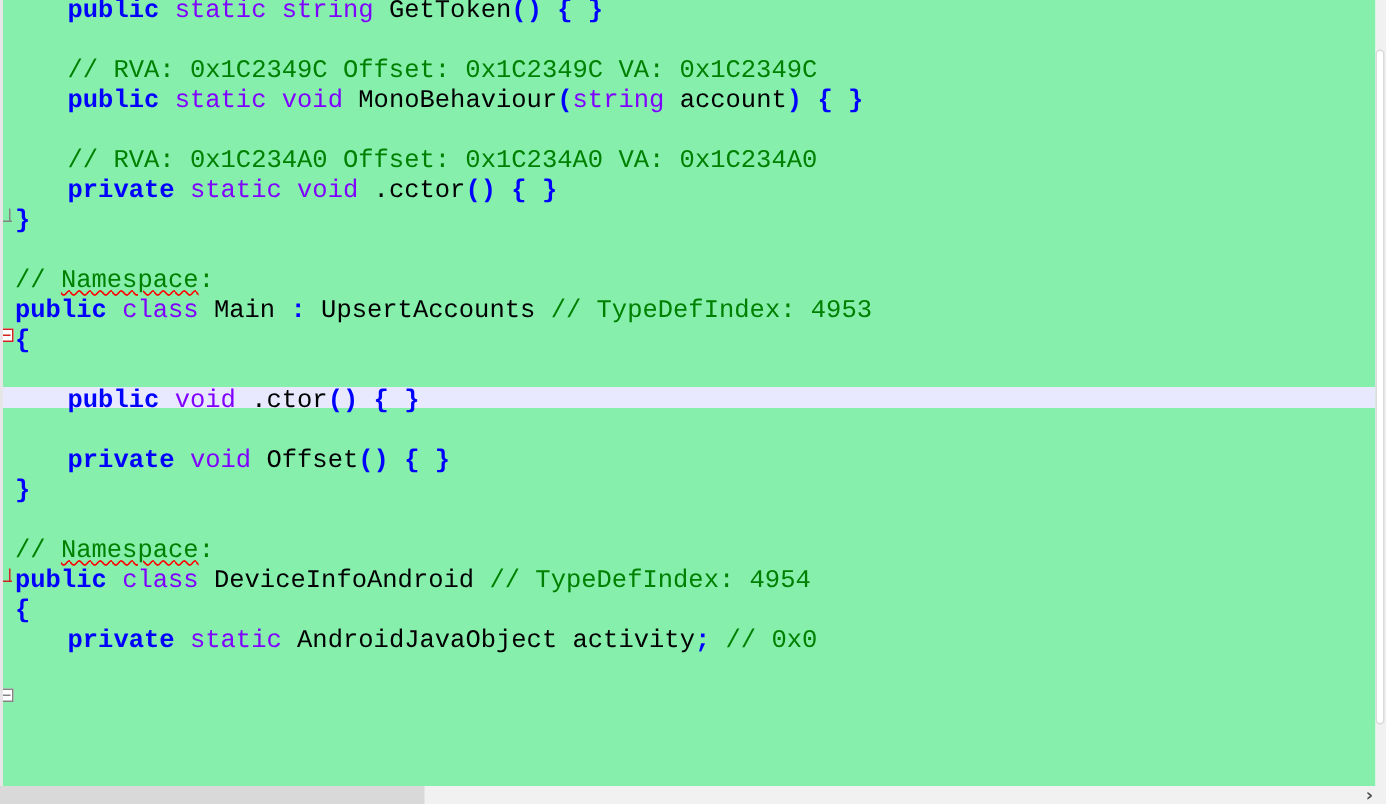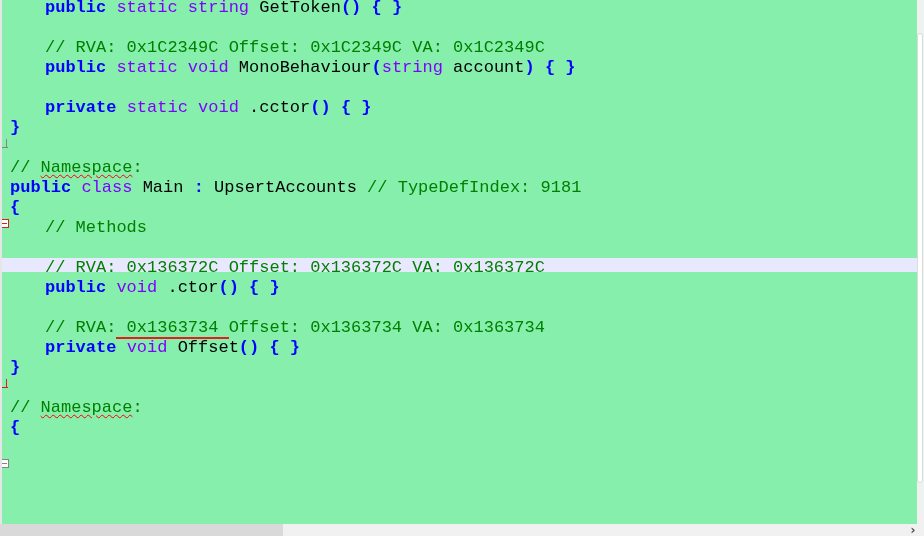--- a/index.html
+++ b/index.html
@@ -75,37 +75,37 @@
       <div class="fold box-inactive" style="top: 458px;">
         <div class="box"></div>
       </div>
     </div>
   <div id="code">
       <div class="line i1"><span class="t-kw">public </span><span class="t-ty">static </span><span class="t-ty">string </span><span class="t-id">GetToken</span><span class="t-op">() { }</span></div>
       <div class="line"></div>
       <div class="line i1"><span class="t-cm">// RVA: 0x1C2349C Offset: 0x1C2349C VA: 0x1C2349C</span></div>
       <div class="line i1"><span class="t-kw">public </span><span class="t-ty">static </span><span class="t-ty">void </span><span class="t-id">MonoBehaviour</span><span class="t-op">(</span><span class="t-ty">string </span><span class="t-id">account</span><span class="t-op">) { }</span></div>
       <div class="line"></div>
+      <div class="line i1"><span class="t-cm">// RVA: 0x1C234A0 Offset: 0x1C234A0 VA: 0x1C234A0</span></div>
       <div class="line i1"><span class="t-kw">private </span><span class="t-ty">static </span><span class="t-ty">void </span><span class="t-id">.cctor</span><span class="t-op">() { }</span></div>
       <div class="line"><span class="t-op">}</span></div>
       <div class="line"></div>
       <div class="line"><span class="t-cm">// </span><span class="t-sq">Namespace</span><span class="t-cm">:</span></div>
-      <div class="line"><span class="t-kw">public </span><span class="t-ty">class </span><span class="t-id">Main </span><span class="t-op">: </span><span class="t-id">UpsertAccounts </span><span class="t-cm">// TypeDefIndex: 9181</span></div>
+      <div class="line"><span class="t-kw">public </span><span class="t-ty">class </span><span class="t-id">Main </span><span class="t-op">: </span><span class="t-id">UpsertAccounts </span><span class="t-cm">// TypeDefIndex: 4953</span></div>
       <div class="line"><span class="t-op">{</span></div>
-      <div class="line i1"><span class="t-cm">// Methods</span></div>
       <div class="line"></div>
-      <div class="line i1"><span class="t-cm">// RVA: 0x136372C Offset: 0x136372C VA: 0x136372C</span></div>
       <div class="line i1"><span class="t-kw">public </span><span class="t-ty">void </span><span class="t-id">.ctor</span><span class="t-op">() { }</span></div>
       <div class="line"></div>
-      <div class="line i1"><span class="t-cm">// RVA:</span><span class="t-rl"> 0x1363734 </span><span class="t-cm">Offset: 0x1363734 VA: 0x1363734</span></div>
       <div class="line i1"><span class="t-kw">private </span><span class="t-ty">void </span><span class="t-id">Offset</span><span class="t-op">() { }</span></div>
       <div class="line"><span class="t-op">}</span></div>
       <div class="line"></div>
       <div class="line"><span class="t-cm">// </span><span class="t-sq">Namespace</span><span class="t-cm">:</span></div>
+      <div class="line"><span class="t-kw">public </span><span class="t-ty">class </span><span class="t-id">DeviceInfoAndroid </span><span class="t-cm">// TypeDefIndex: 4954</span></div>
       <div class="line"><span class="t-op">{</span></div>
+      <div class="line i1"><span class="t-kw">private </span><span class="t-ty">static </span><span class="t-id">AndroidJavaObject activity</span><span class="t-op">; </span><span class="t-cm">// 0x0</span></div>
     </div>
 </div>
 
 <div id="vscroll">
   <div id="vthumb"></div>
 </div>
 
 <div id="hscroll">
   <div id="hthumb"></div>
   <div id="harrow">›</div>

